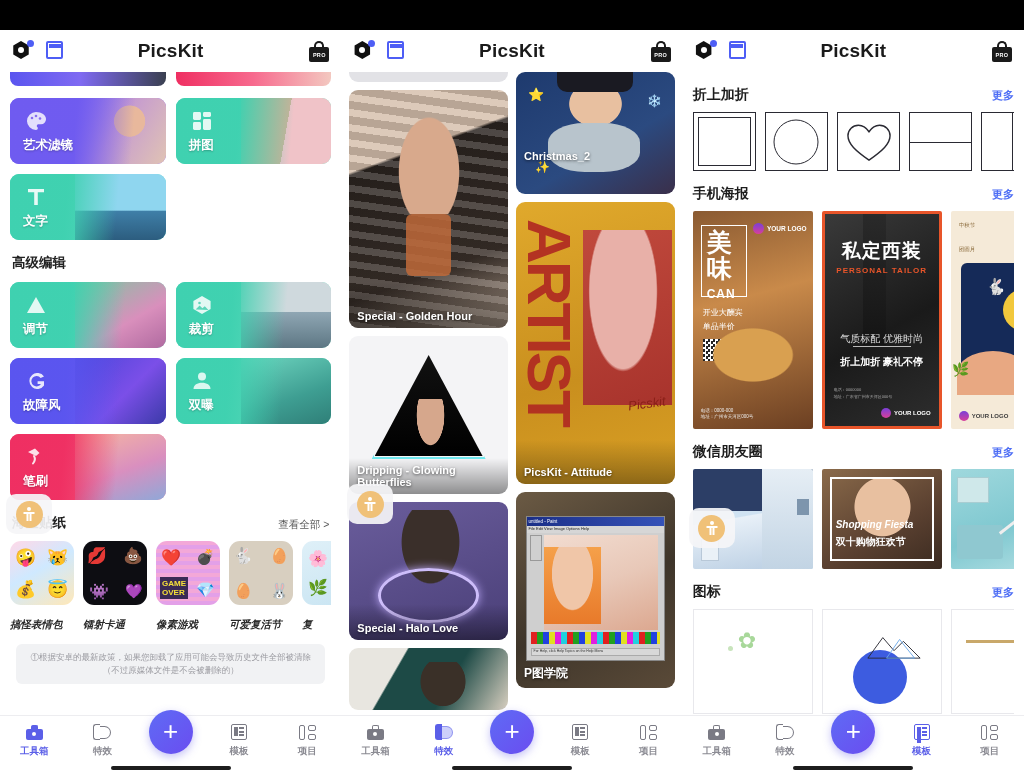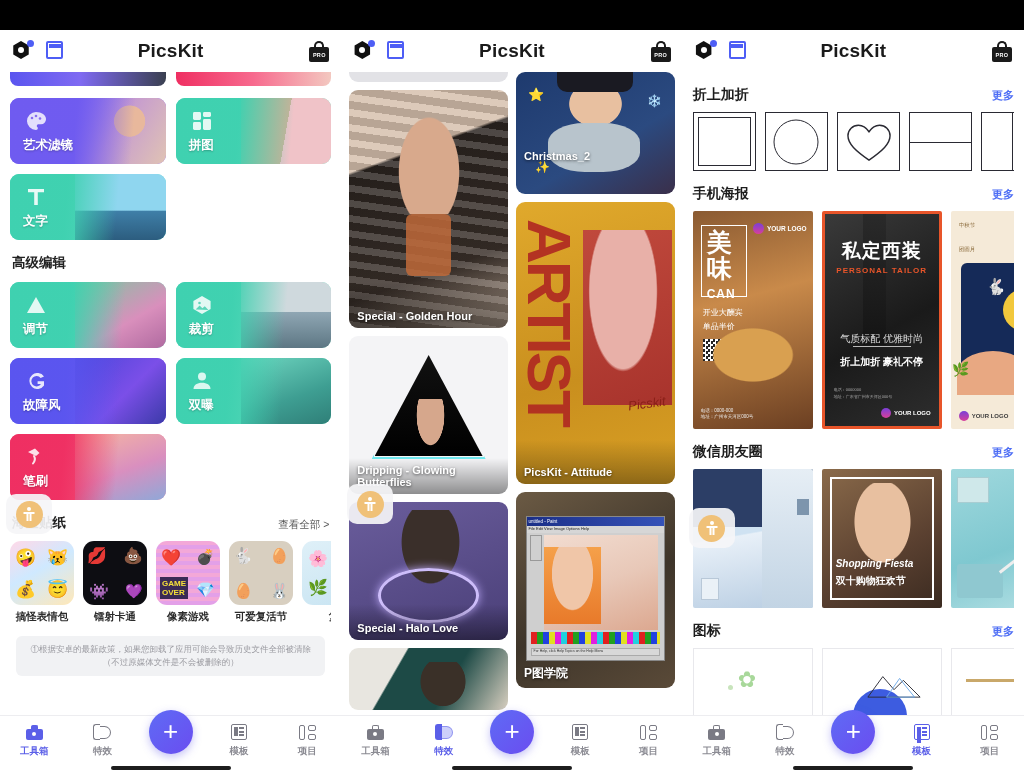--- a/index.html
+++ b/index.html
@@ -103,22 +103,22 @@
     margin:14px 2px 9px 2px;
   }
   .sec-head .t { font-size:13.5px; font-weight:700; color:#222; }
   .sec-head .more { font-size:10.5px; color:#5a5a5a; }
   .sticker-row { display:flex; gap:9px; overflow:hidden; }
   .sticker { width:64px; flex:0 0 64px; }
   .sticker .thumb {
     width:64px; height:64px; border-radius:11px; overflow:hidden; position:relative;
   }
   .sticker .nm {
-    font-size:10.5px; color:#2b2b2b; text-align:center; margin-top:5px;
-    white-space:nowrap; font-weight:600;
+    font-size:10.5px; color:#2b2b2b; text-align:left; margin-top:13px;
+    white-space:nowrap; font-weight:600;font-style:italic;
   }
   .notice {
     margin:12px 6px 0 6px; background:#f1f2f4; border-radius:6px;
     padding:7px 8px; font-size:8.5px; color:#9b9ba1; line-height:1.5;
     text-align:center;
   }
 
   
   .a11y {
     position:absolute; left:6px; width:46px; height:40px;
@@ -168,21 +168,21 @@
     width:63px; height:59px; flex:0 0 63px; border:1.3px solid #2a2a33;
     background:#fff; position:relative;
   }
   .poster-row { display:flex; gap:9px; overflow:hidden; }
   .poster {
     width:120px; flex:0 0 120px; height:218px; border-radius:2px;
     overflow:hidden; position:relative; background:#eee;
   }
   .moment-row { display:flex; gap:9px; overflow:hidden; }
   .moment {
-    width:120px; flex:0 0 120px; height:139px; border-radius:2px;
+    width:120px; flex:0 0 120px; height:100px; border-radius:2px;
     overflow:hidden; position:relative; background:#eee;
   }
   .icon-row { display:flex; gap:9px; overflow:hidden; }
   .icontile {
     width:120px; flex:0 0 120px; height:105px; border:1px solid #e8e8ec;
     background:#fff; position:relative; overflow:hidden;
   }
 
   
   .navbar {

